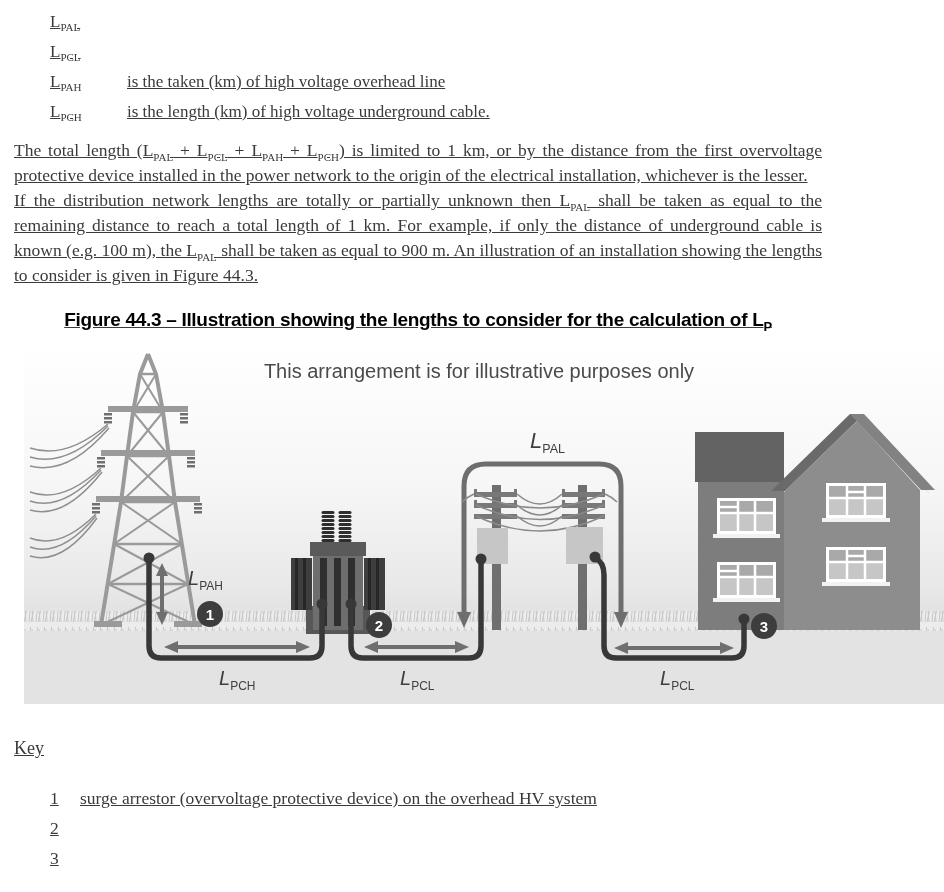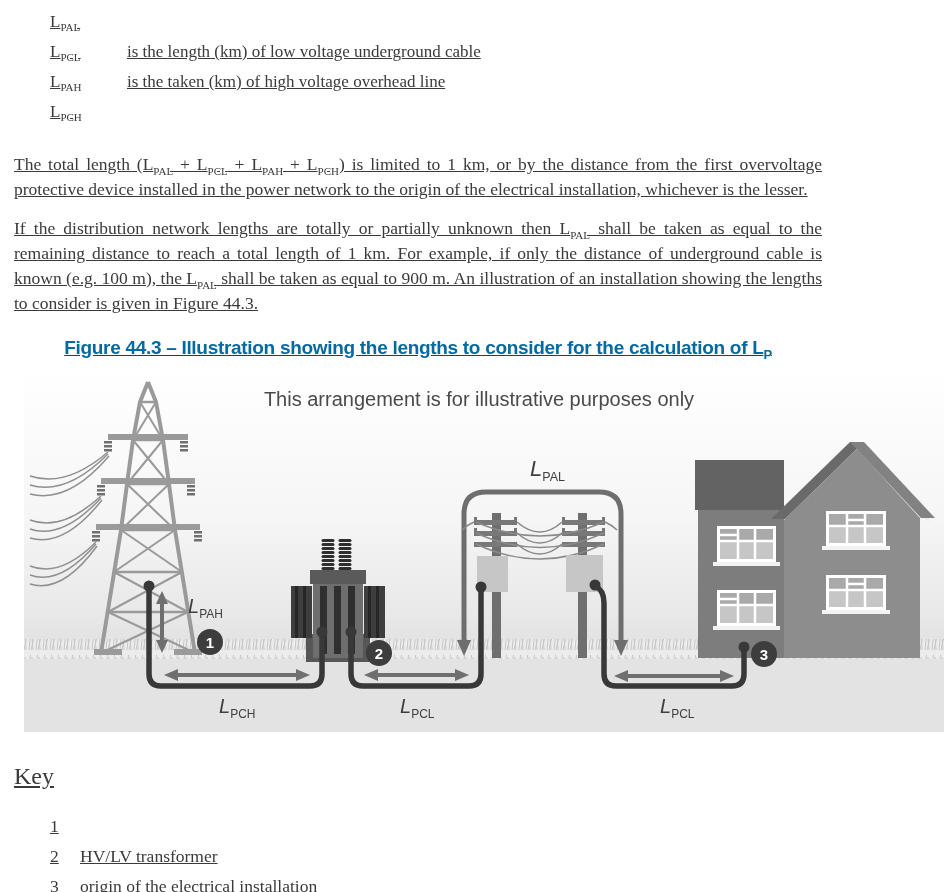--- a/index.html
+++ b/index.html
@@ -8,56 +8,56 @@
     font-family:"Liberation Serif",serif;color:#3a3a3a;
   }
   .page{width:836px;padding:0 14px;box-sizing:border-box;text-decoration:underline;}
   
   .defs{padding-top:7px;}
   .def-row{display:flex;line-height:30px;margin-left:36px;font-size:17px;}
   .def-term{width:77px;flex:0 0 77px;}
   sub.s{font-size:11px;line-height:0;}
   
   p.body-par{font-size:17.5px;line-height:25px;text-align:justify;margin:0;}
-  #para1{margin-top:25px;}
-  #para2{margin-top:14px;}
+  #para1{margin-top:11px;}
+  #para2{}
   
   .fig-title{
     margin-top:21px;text-align:center;font-family:"Liberation Sans",sans-serif;
-    font-weight:700;font-size:19px;color:#0369a1;letter-spacing:-0.3px;
+    font-weight:700;font-size:19px;color:#000000;letter-spacing:-0.3px;
   }
   .fig-title sub{font-size:13px;line-height:0;}
   
   .illustration{margin-top:11px;width:944px;height:368px;}
   
-  .key-head{font-size:24px;margin-top:23px;line-height:22px;}
+  .key-head{font-size:18px;margin-top:23px;line-height:22px;}
   .key-list{margin-top:24px;}
   .key-row{display:flex;margin-left:36px;line-height:30px;font-size:17.5px;}
   .key-num{width:30px;flex:0 0 30px;}
 </style>
 </head>
 <body>
 
 <div class="page">
 
   
   <div class="defs">
     <div class="def-row">
       <span class="def-term"><span>L</span><sub class="s">PAL</sub></span>
     </div>
     <div class="def-row">
       <span class="def-term"><span>L</span><sub class="s">PCL</sub></span>
-      <span>is the length (km) of low voltage underground cable</span>
     </div>
     <div class="def-row">
       <span class="def-term"><span>L</span><sub class="s">PAH</sub></span>
       <span>is the taken (km) of high voltage overhead line</span>
     </div>
     <div class="def-row">
       <span class="def-term"><span>L</span><sub class="s">PCH</sub></span>
+      <span>is the length (km) of high voltage underground cable.</span>
     </div>
   </div>
 
   
   <p class="body-par" id="para1"><span>The total length (L</span><sub class="s">PAL</sub><span> + L</span><sub class="s">PCL</sub><span> + L</span><sub class="s">PAH</sub><span> + L</span><sub class="s">PCH</sub><span>) is limited to 1 km, or by the distance from the first overvoltage protective device installed in the power network to the origin of the electrical installation, whichever is the lesser.</span></p>
 
   
   <p class="body-par" id="para2"><span>If the distribution network lengths are totally or partially unknown then L</span><sub class="s">PAL</sub><span> shall be taken as equal to the remaining distance to reach a total length of 1 km. For example, if only the distance of underground cable is known (e.g. 100 m), the L</span><sub class="s">PAL</sub><span> shall be taken as equal to 900 m. An illustration of an installation showing the lengths to consider is given in Figure 44.3.</span></p>
 
   
@@ -293,24 +293,23 @@
         <text x="750" y="289.5">3</text>
       </g>
     </g>
   </svg>
 
   
   <div class="key-head">Key</div>
   <div class="key-list">
     <div class="key-row">
       <span class="key-num">1</span>
+      <span>surge arrestor (overvoltage protective device) on the overhead HV system</span>
     </div>
     <div class="key-row">
       <span class="key-num">2</span>
-      <span>HV/LV transformer</span>
     </div>
     <div class="key-row">
       <span class="key-num">3</span>
-      <span>origin of the electrical installation</span>
     </div>
   </div>
 
 </div>
 
 </body></html>

